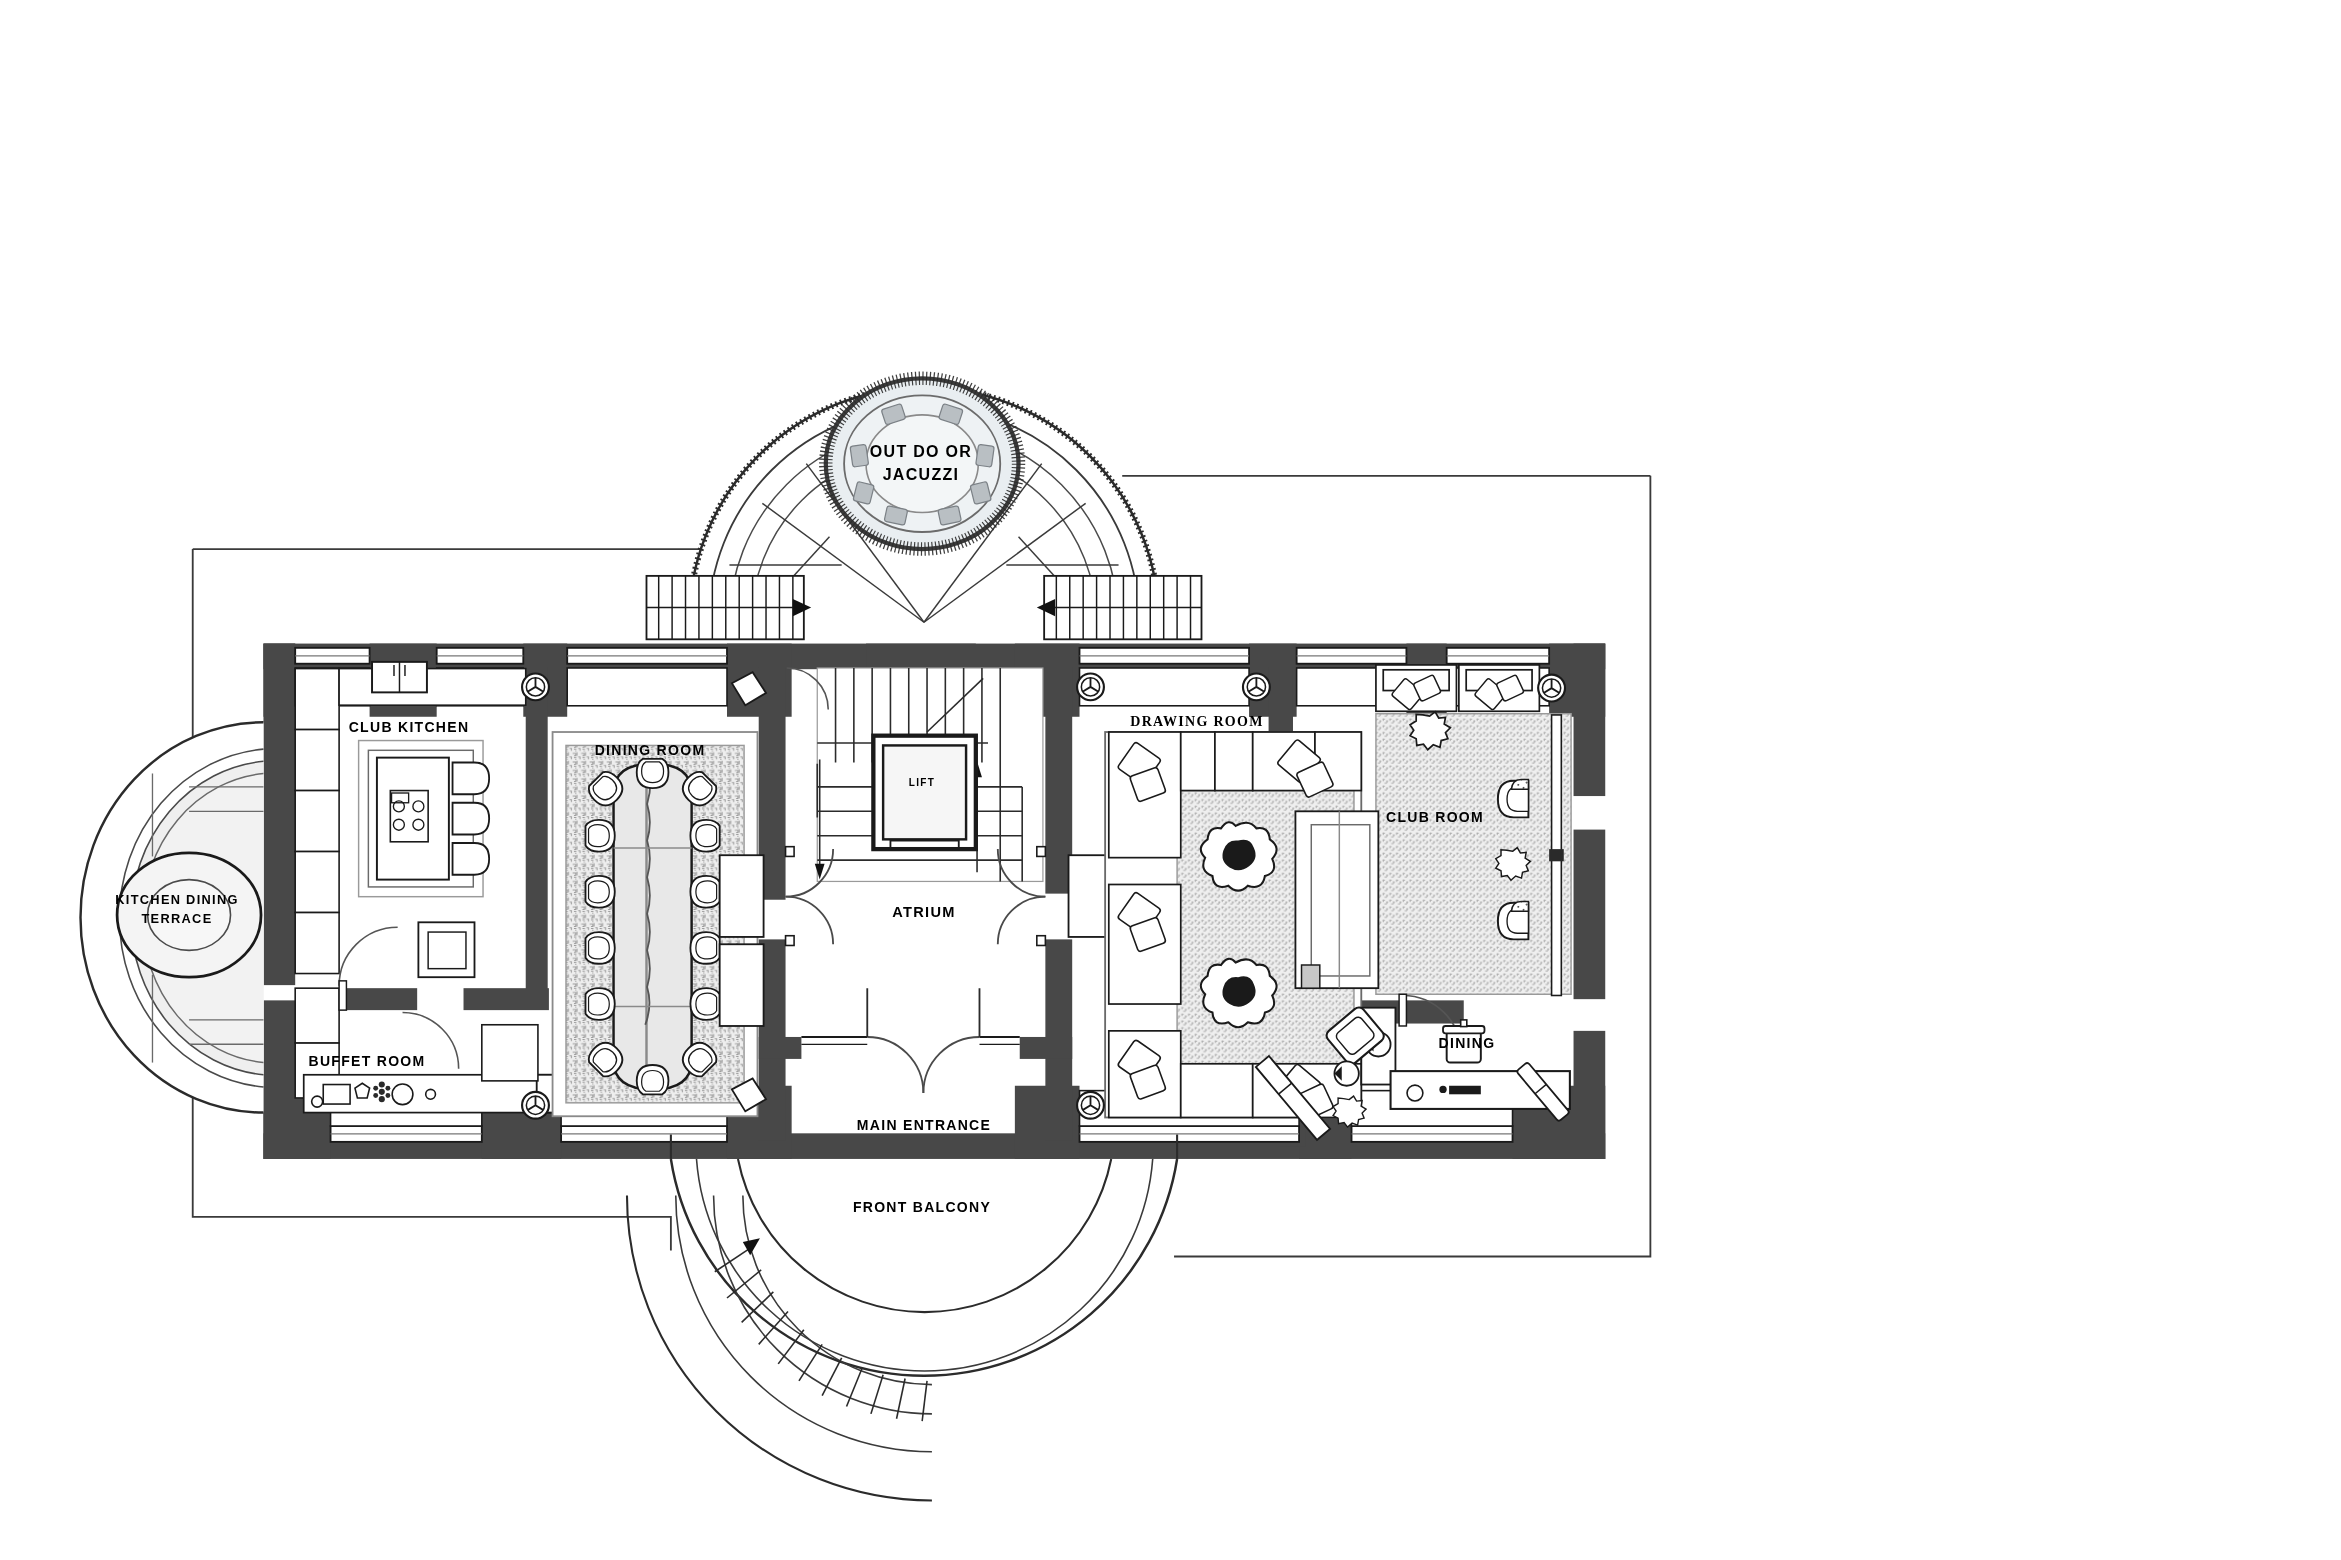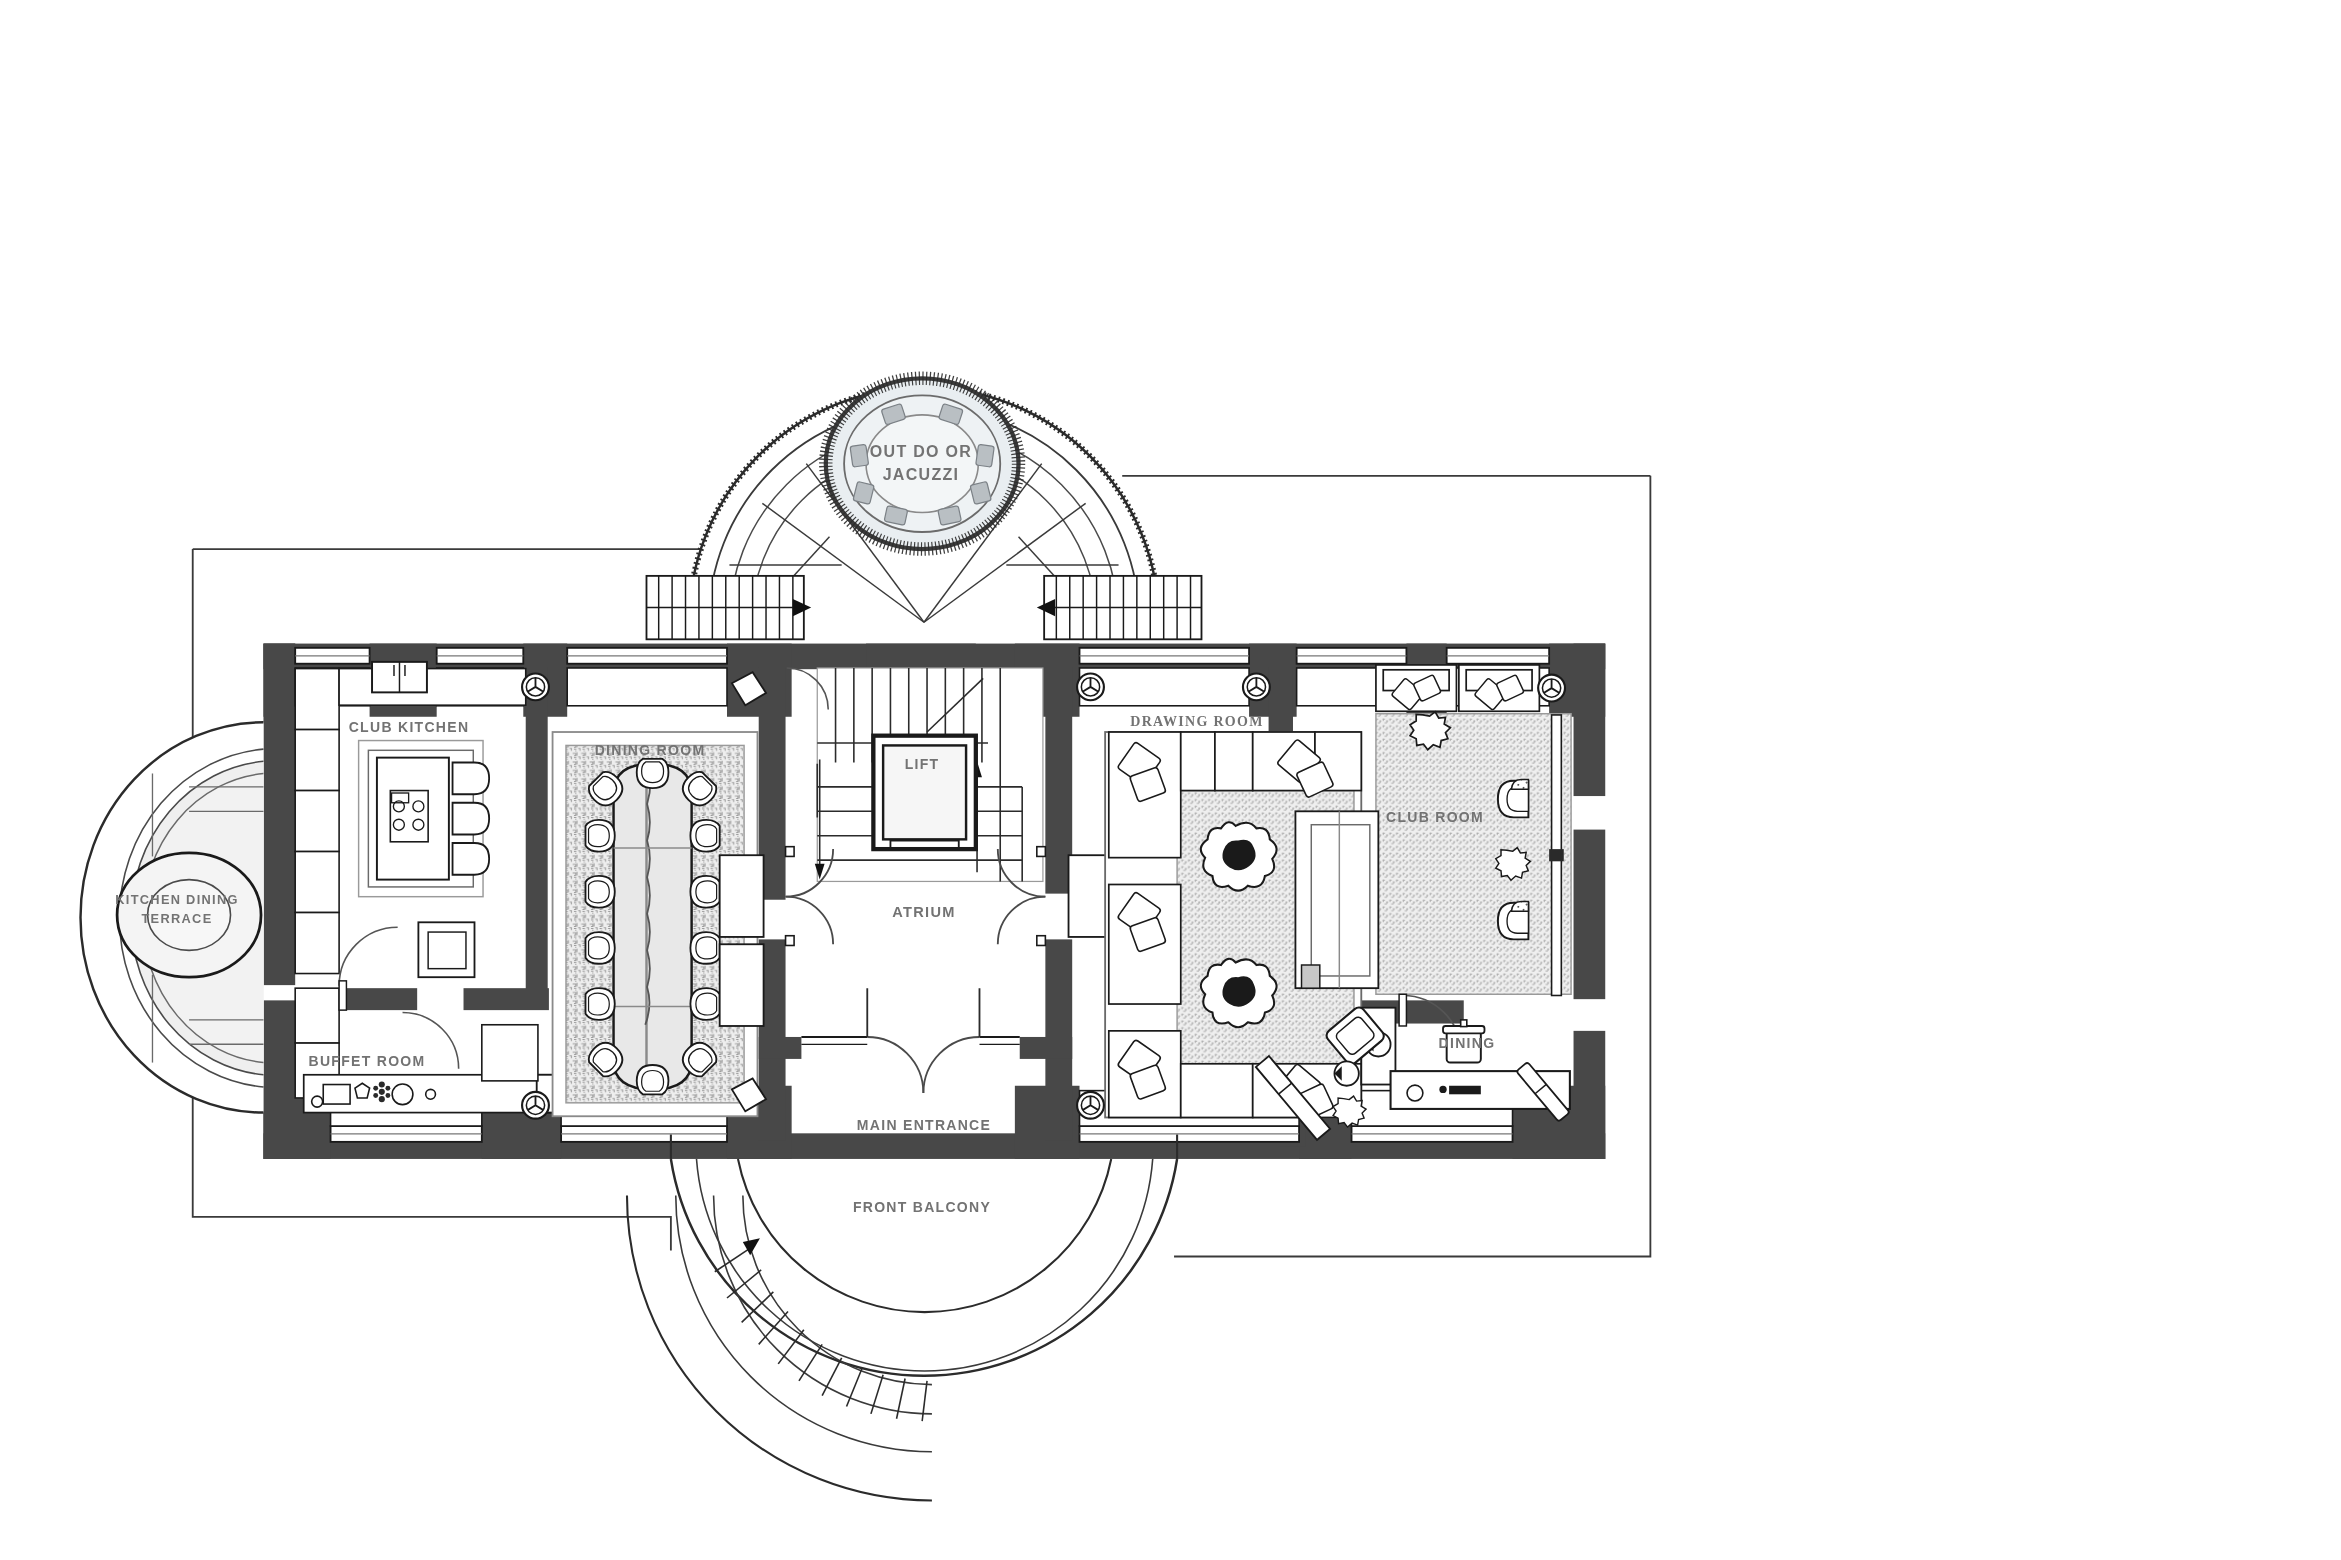--- a/index.html
+++ b/index.html
@@ -1,19 +1,19 @@
 <!DOCTYPE html>
 <html style="font-size:9.8px"><head>
 <meta charset="utf-8">
 <style>
   html,body{margin:0;padding:0;background:#ffffff;}
   body{width:2342px;height:1561px;overflow:hidden;font-family:"Liberation Sans",sans-serif;}
   #plan{position:relative;width:2342px;height:1561px;background:#fff;}
   #plan svg{position:absolute;left:0;top:0;width:2342px;height:1561px;}
-  .lbl{position:absolute;font-family:"Liberation Sans",sans-serif;color:#737373;
+  .lbl{position:absolute;font-family:"Liberation Sans",sans-serif;color:#000000;
        letter-spacing:1.3px;white-space:pre;text-align:center;transform:translate(-50%,-50%);
        font-weight:600;}
 </style>
 </head>
 <body>
 
 <div id="plan">
 
 <svg viewBox="0 0 3840 2559" xmlns="http://www.w3.org/2000/svg" shape-rendering="geometricPrecision">
   <defs>
@@ -576,21 +576,21 @@
     <path d="M1100 1900 L1100 1860"></path>
     <path d="M1930 1900 L1930 1860"></path>
   </g>
 
 </svg>
 
 <div class="lbl" style="left:921px;top:464px;font-size:16px;line-height:1.42;">OUT DO OR
 JACUZZI</div>
 <div class="lbl" style="left:409px;top:727px;font-size:14px;">CLUB KITCHEN</div>
 <div class="lbl" style="left:650px;top:721px;font-size:14px;margin-top:29px;">DINING ROOM</div>
-<div class="lbl" style="left:922px;top:764px;font-size:14px;">LIFT</div>
+<div class="lbl" style="left:922px;top:782px;font-size:10px;">LIFT</div>
 <div class="lbl" style="left:924px;top:912px;font-size:14.6px;">ATRIUM</div>
 <div class="lbl" style="left:1197px;top:722px;font-size:14px;font-family:Liberation Serif, serif;">DRAWING ROOM</div>
 <div class="lbl" style="left:1435px;top:817px;font-size:14px;">CLUB ROOM</div>
 <div class="lbl" style="left:177px;top:910px;font-size:12.8px;line-height:1.45;">KITCHEN DINING
 TERRACE</div>
 <div class="lbl" style="left:367px;top:1061px;font-size:14px;">BUFFET ROOM</div>
 <div class="lbl" style="left:1467px;top:1043px;font-size:14px;">DINING</div>
 <div class="lbl" style="left:924px;top:1125px;font-size:14px;">MAIN ENTRANCE</div>
 <div class="lbl" style="left:922px;top:1207px;font-size:14px;">FRONT BALCONY</div>
 

